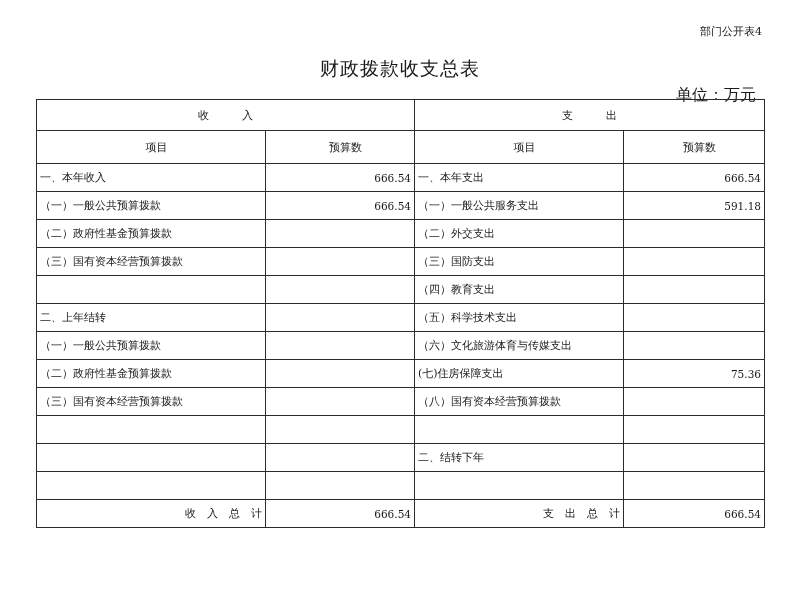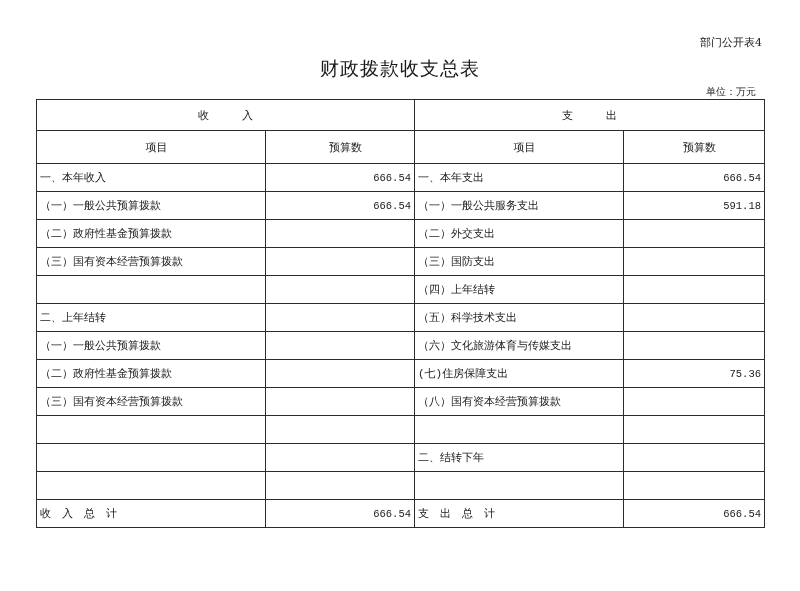--- a/index.html
+++ b/index.html
@@ -1,29 +1,29 @@
 <!DOCTYPE html>
 <html><head>
   <meta charset="utf-8">
   <style>
     html, body { margin: 0; padding: 0; background: #ffffff; }
     body { width: 800px; height: 591px; position: relative; overflow: hidden;
            font-family: "DejaVu Serif", "Liberation Serif", serif; color: #1a1a1a; }
-    .form-no { position: absolute; top: 35px; right: 38px; font-size: 11px; text-align: center; }
+    .form-no { position: absolute; top: 24px; right: 38px; font-size: 11px; text-align: center; }
     .title { position: absolute; top: 56px; left: 0; width: 800px; text-align: center;
              font-family: Liberation Serif, serif; font-size: 19px; letter-spacing: 1px; }
-    .unit { position: absolute; top: 85px; right: 44px; font-size: 10px; }
+    .unit { position: absolute; top: 85px; right: 44px; font-size: 16px; }
     table.grid { position: absolute; left: 36px; top: 99px; width: 728px;
                  border-collapse: collapse; table-layout: fixed; font-size: 11px; }
     table.grid td { border: 1.5px solid #2b2b2b; padding: 0 3px; height: 27px;
-                    white-space: nowrap; overflow: hidden; font-family: Liberation Mono, monospace; }
+                    white-space: nowrap; overflow: hidden; }
     table.grid tr.h1 td { height: 30px; text-align: center; }
     table.grid tr.h2 td { height: 32px; text-align: center; padding-left: 14px; }
     td.num { text-align: right; font-size: 10.5px; padding-right: 2px; }
-    td.center { text-align: left; margin-left: 27px; }
+    td.center { text-align: right; margin-left: 27px; }
     td.indent { padding-left: 3px; margin-top: 21px; }
   </style>
 </head>
 <body>
 
 <div class="form-no">部门公开表4</div>
 <div class="title">财政拨款收支总表</div>
 <div class="unit">单位：万元</div>
 
 <table class="grid">
@@ -66,21 +66,21 @@
       </tr>
       <tr>
         <td class="indent">（三）国有资本经营预算拨款</td>
         <td class="num"></td>
         <td class="indent">（三）国防支出</td>
         <td class="num"></td>
       </tr>
       <tr>
         <td class="indent"></td>
         <td class="num"></td>
-        <td class="indent">（四）上年结转</td>
+        <td class="indent">（四）教育支出</td>
         <td class="num"></td>
       </tr>
       <tr>
         <td class="indent">二、上年结转</td>
         <td class="num"></td>
         <td class="indent">（五）科学技术支出</td>
         <td class="num"></td>
       </tr>
       <tr>
         <td class="indent">（一）一般公共预算拨款</td>

